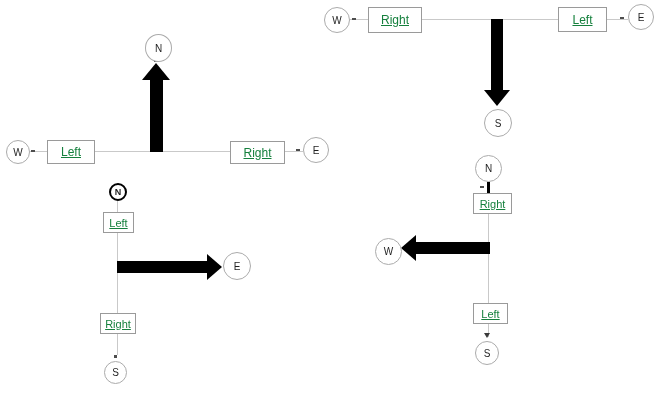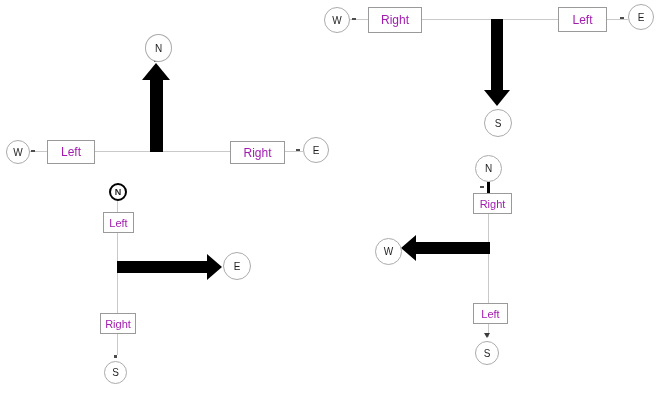--- a/index.html
+++ b/index.html
@@ -37,23 +37,24 @@
     font-weight: bold;
     font-size: 9px;
   }
   
   .box {
     border: 1px solid #9a9a9a;
     background: #ffffff;
     display: flex;
     align-items: center;
     justify-content: center;
-    color: #a21caf;
+    color: #15803d;
     box-sizing: border-box;
     z-index: 3;
+    text-decoration: underline;
   }
   .box.big { font-size: 12px; }
   .box.small { font-size: 11px; }
   
   .shaft { background: #000000; z-index: 2; }
   .head { width: 0; height: 0; z-index: 2; }
   .head.up    { border-left: 14px solid transparent; border-right: 14px solid transparent; border-bottom: 17px solid #000000; }
   .head.down  { border-left: 13px solid transparent; border-right: 13px solid transparent; border-top: 16px solid #000000; }
   .head.right { border-top: 13px solid transparent; border-bottom: 13px solid transparent; border-left: 15px solid #000000; }
   .head.left  { border-top: 13px solid transparent; border-bottom: 13px solid transparent; border-right: 15px solid #000000; }

